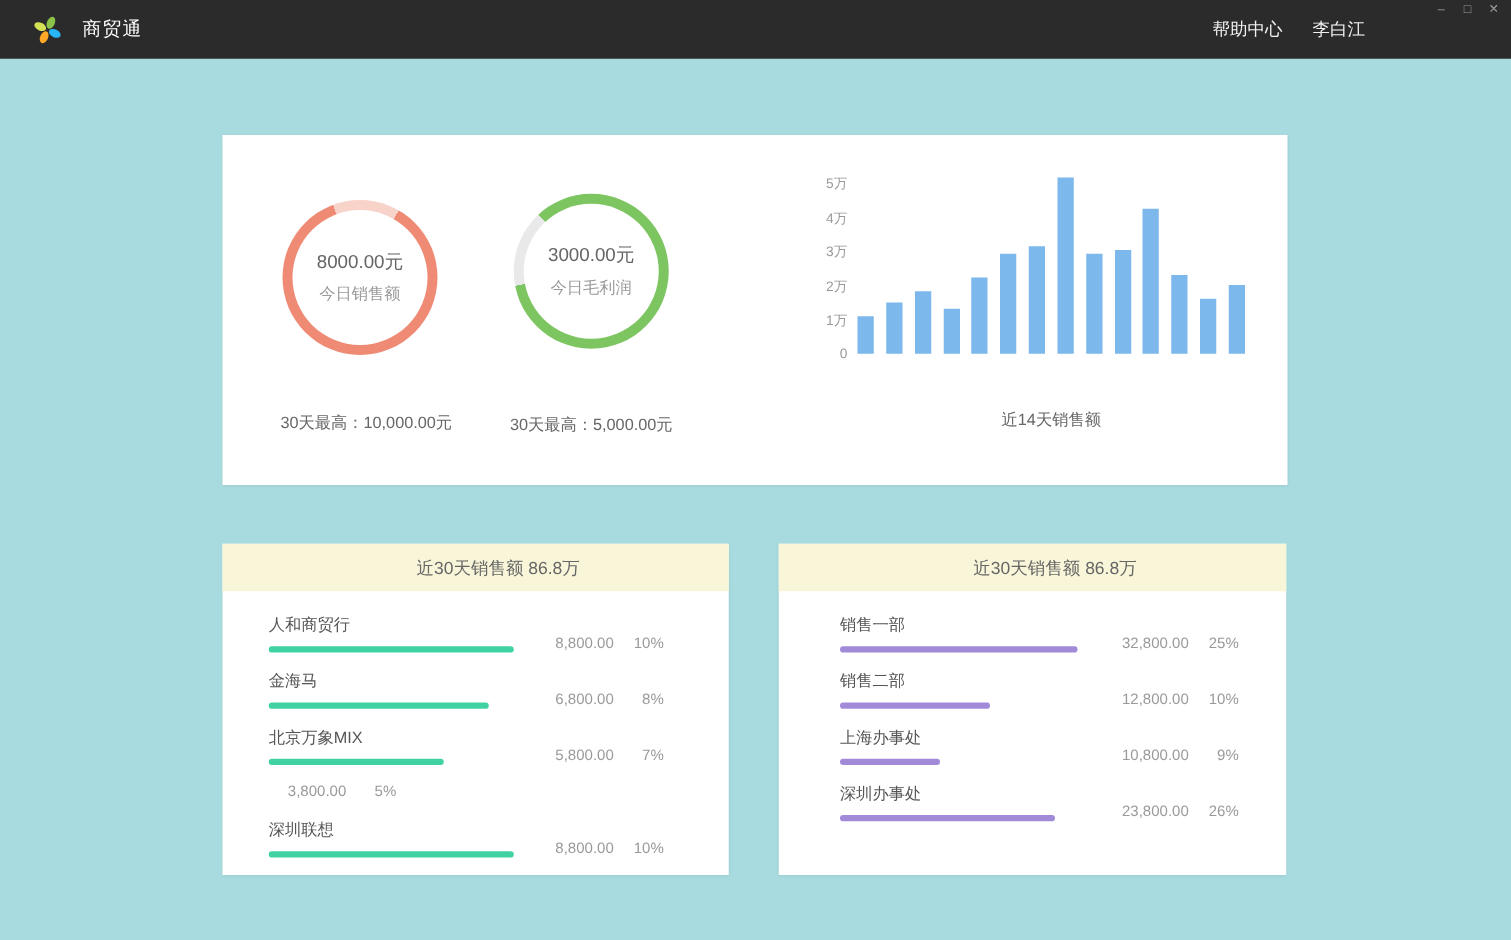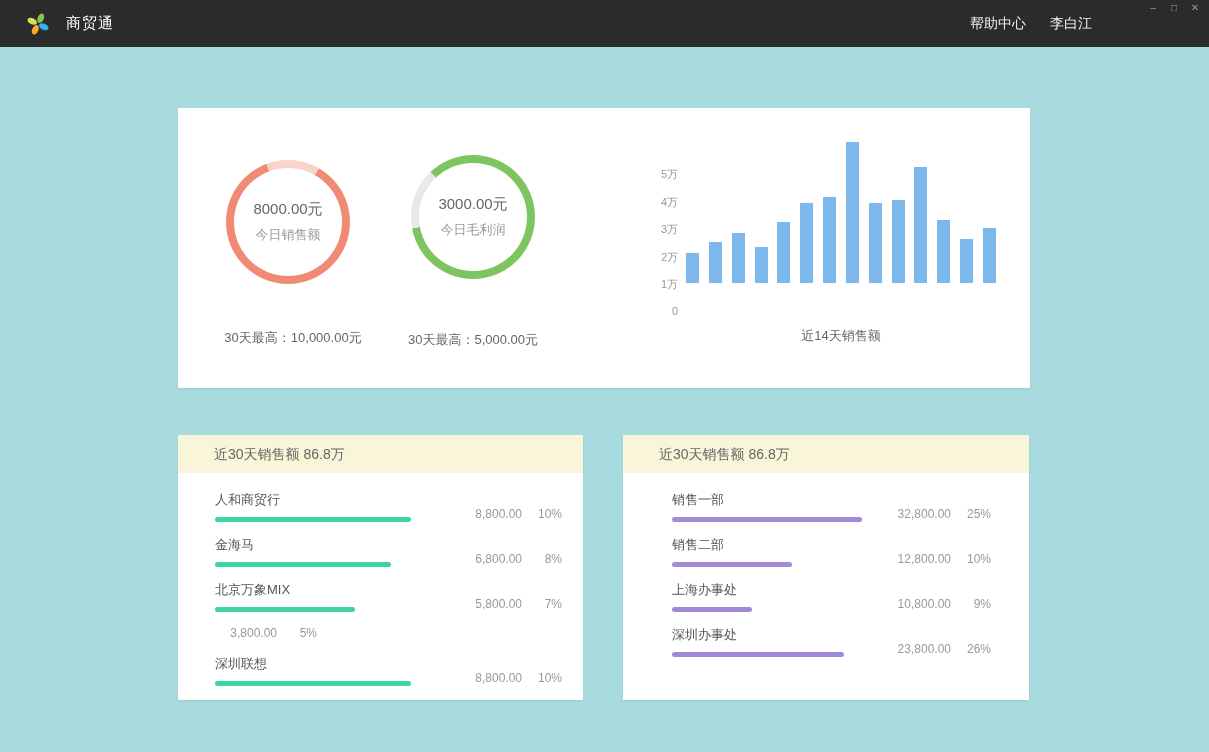--- a/index.html
+++ b/index.html
@@ -49,42 +49,42 @@
   .ring-sales { left:48px; top:52px; }
   .ring-profit { left:233px; top:47px; }
   .ring-footnote { position:absolute; font-size:13px; color:#666; width:220px; text-align:center; }
   .fn-sales { left:5px; top:221px; }
   .fn-profit { left:185px; top:223px; }
 
   
   .y-axis {
     position:absolute; left:440px; top:31px; width:60px; height:150px;
     display:flex; flex-direction:column; justify-content:space-between;
-    align-items:flex-end; font-size:11px; color:#999;margin-top:28px;
+    align-items:flex-end; font-size:11px; color:#999;
   }
   .plot {
     position:absolute; left:508px; top:37px; width:310px; height:138px;
     display:flex; justify-content:space-between; align-items:flex-end;
   }
   .bar { width:13px; }
   .x-labels { position:absolute; left:508px; top:188px; width:310px; height:14px; font-size:11px; color:#999; }
   .x-labels .xl-first { position:absolute; left:0; }
   .x-labels .xl-mid { position:absolute; left:52%; transform:translateX(-50%); }
   .x-labels .xl-last { position:absolute; right:0; }
   .chart-caption { position:absolute; left:508px; top:219px; width:310px; text-align:center; font-size:13px; color:#666; }
 
   
   .panel-left { left:178px; top:435px; width:405px; height:265px; }
   .panel-right { left:623px; top:435px; width:406px; height:265px; }
   .panel-header {
-    height:38px; line-height:38px; text-align:left;
+    height:38px; line-height:38px; text-align:center;
     background:#f8f5d8; font-size:14px; color:#666;padding-left:36px;
   }
   .panel-body { padding-top:18px; }
-  .panel-left .panel-body { padding-left:37px; padding-right:21px; }
+  .panel-left .panel-body { padding-left:37px; padding-right:52px; }
   .panel-right .panel-body { padding-left:49px; padding-right:38px; }
   .panel-item { display:flex; justify-content:space-between; align-items:flex-end; margin-bottom:14px; }
   .item-left { width:200px; }
   .item-name { font-size:13px; color:#555; margin-bottom:8px; }
   .item-bar { height:5px; border-radius:3px; }
   .item-right { font-size:12px; color:#999; display:flex; gap:12px; white-space:nowrap; padding-bottom:1px; }
   .item-amount { min-width:62px; text-align:right; }
   .item-percent { min-width:28px; text-align:right; }
 </style>
 </head>

